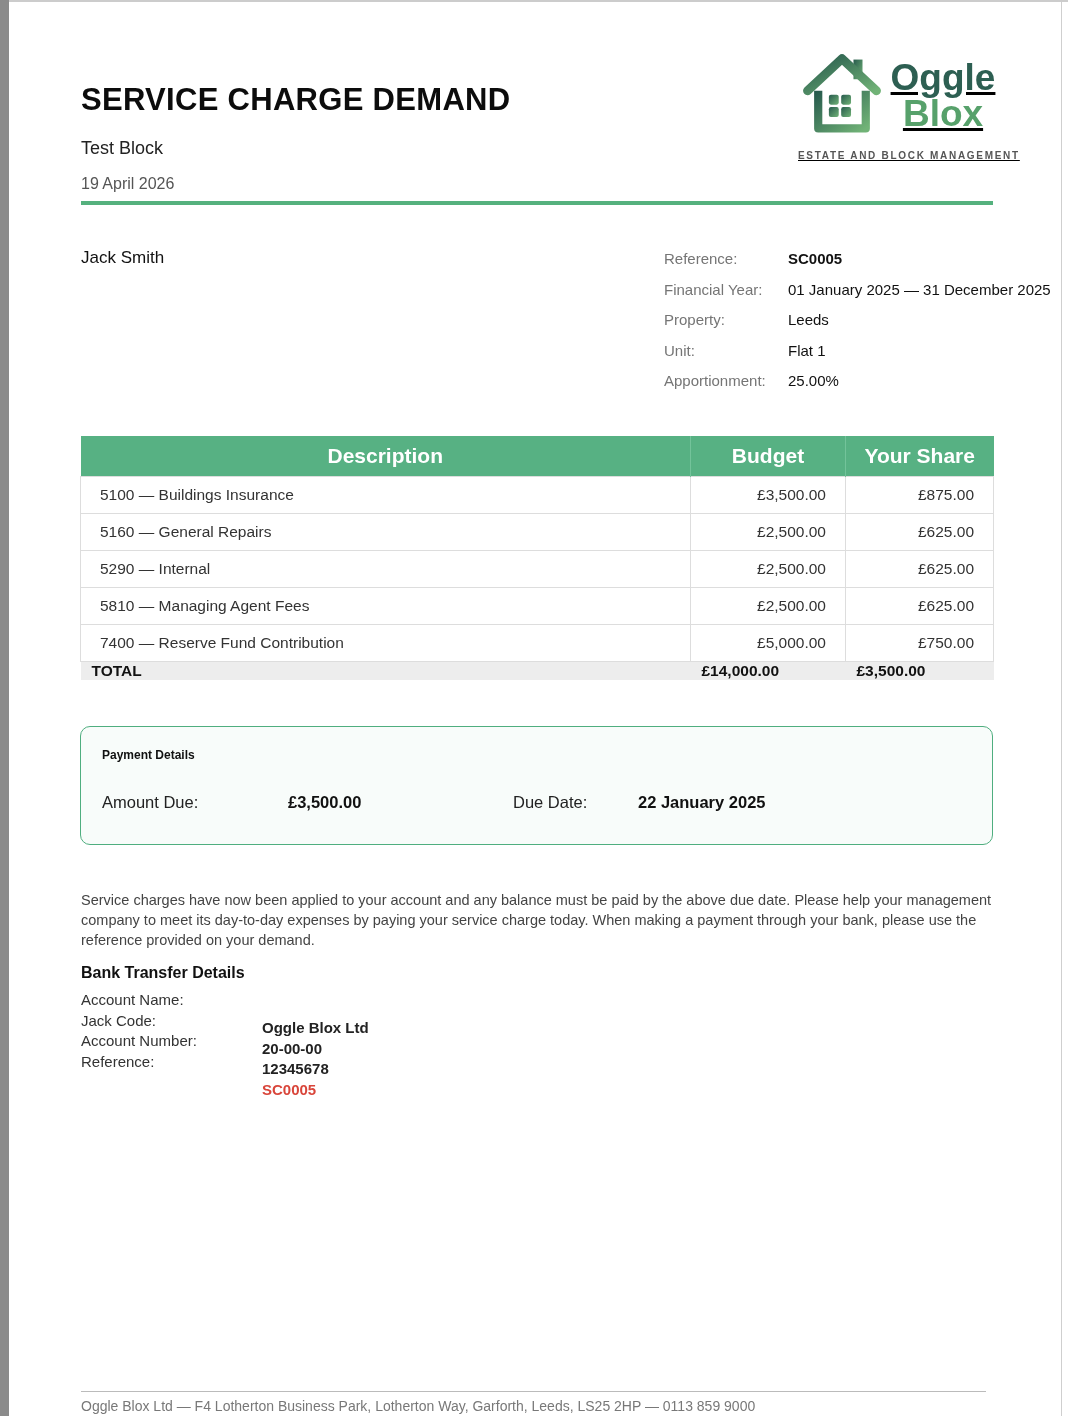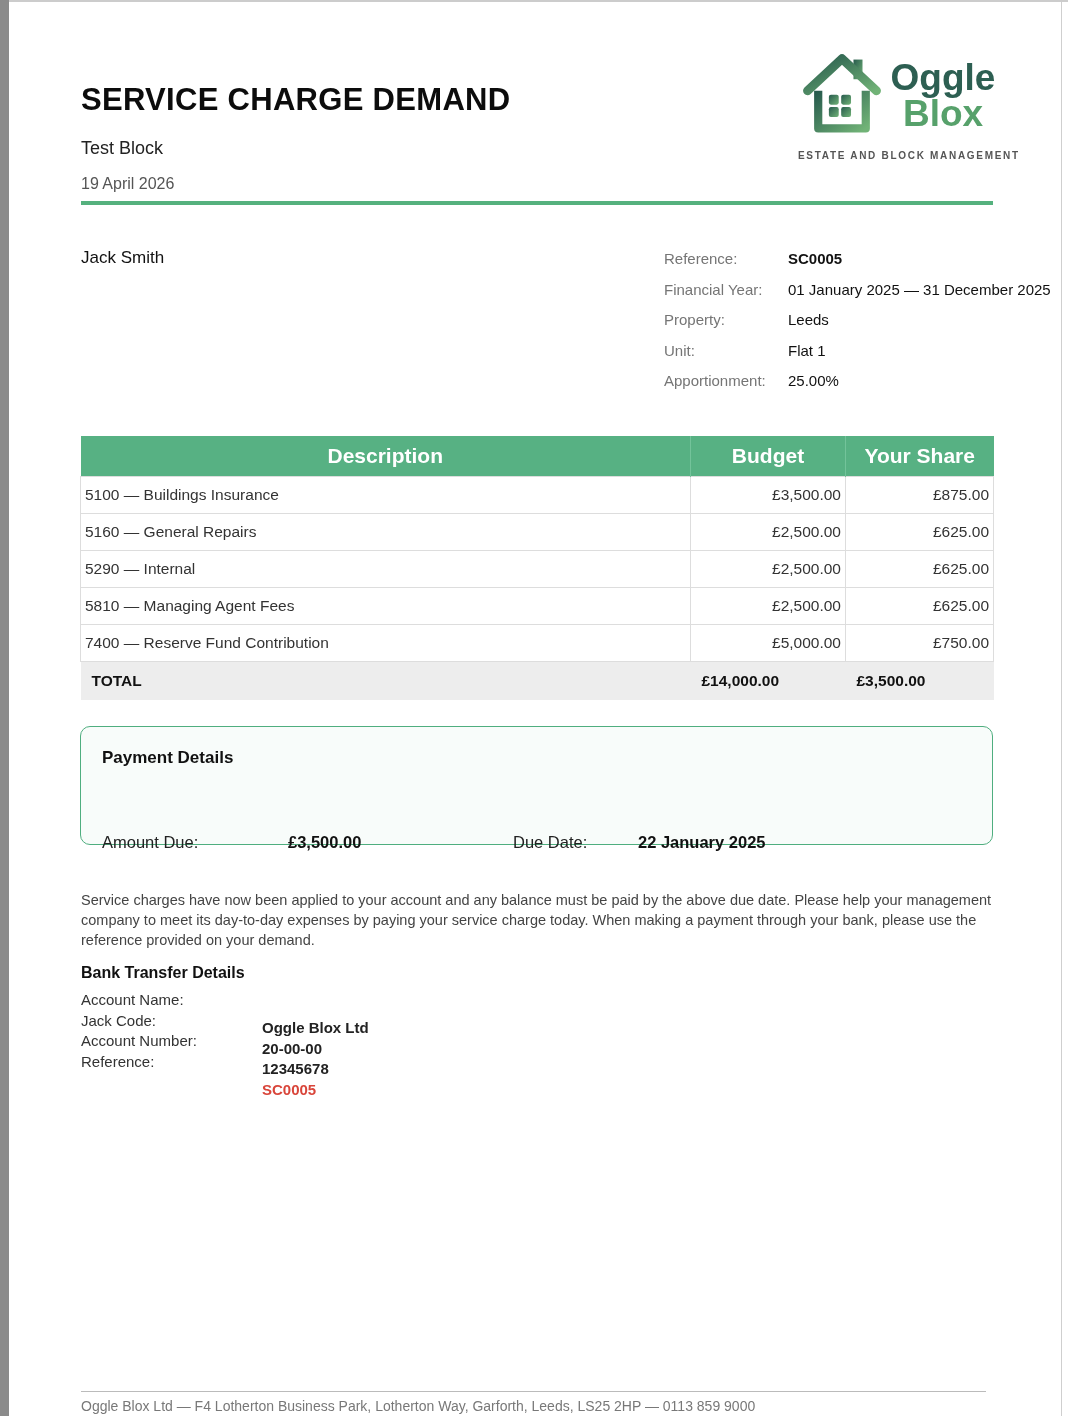--- a/index.html
+++ b/index.html
@@ -10,21 +10,21 @@
   .page { position:absolute; left:9px; top:0; width:1059px; height:1416px; background:#ffffff;
           border-top:2px solid #cccccc; }
   .edge-right { position:absolute; left:1052px; top:0; width:1px; height:100%; background:#cfcfcf; }
 
   
   .doc-title { position:absolute; left:72px; top:80px; font-size:31px; font-weight:bold;
                color:#0c0c0c; letter-spacing:0.3px; }
   .block-name { position:absolute; left:72px; top:136px; font-size:18px; color:#222; }
   .doc-date { position:absolute; left:72px; top:173px; font-size:16px; color:#555; }
 
-  .logo { position:absolute; top:46px; right:70px; width:200px; text-align:center; }
+  .logo { position:absolute; top:46px; right:70px; width:200px; text-align:center;text-decoration:underline; }
   .logo-row { display:flex; align-items:center; justify-content:center; gap:8px; }
   .logo-text { text-align:left; font-weight:bold; font-size:37px; line-height:0.98; }
   .logo-text .l1 { color:#2d5f52; }
   .logo-text .l2 { color:#57a16b;text-align:center; }
   .logo-tagline { margin-top:6px; font-size:10px; font-weight:bold; letter-spacing:1.7px;
                   color:#555; white-space:nowrap; }
 
   .rule { position:absolute; left:72px; top:199px; width:912px; height:4px; background:#55b17e; }
 
   
@@ -36,34 +36,34 @@
   .detail-value.bold { font-weight:bold; }
 
   
   .charges { position:absolute; left:71px; top:434px; width:913px; border-collapse:collapse;
              table-layout:fixed; }
   .charges col.c-desc { width:610px; } .charges col.c-budget { width:155px; }
   .charges col.c-share { width:148px; }
   .charges th { background:#57b183; color:#ffffff; font-weight:bold; font-size:21px;
                 text-align:center; padding:8px 11px; }
   .charges th + th { border-left:1px solid #73c39a; }
-  .charges tbody td { font-size:15.5px; color:#333; padding:9px 4px;
+  .charges tbody td { font-size:15.5px; color:#333; padding:9px 19px;
                       border:1px solid #dddddd; background:#fff; }
   .charges tbody td.num { text-align:right; }
   .charges tr.total td { background:#ededed; font-weight:bold; font-size:15.5px; color:#111;
-                         padding:10px 11px; border:none; text-align:left; }
+                         padding:0 11px; border:none; text-align:left; }
 
   
   .paybox { position:absolute; left:71px; top:724px; width:913px; height:119px;
             background:#f8fcfa; border:1px solid #4fae7f; border-radius:10px; }
-  .paybox-heading { position:absolute; left:21px; top:21px; font-size:17px; font-weight:bold; color:#111; }
+  .paybox-heading { position:absolute; left:21px; top:21px; font-size:12px; font-weight:bold; color:#111; }
   .paybox-row { position:absolute; left:21px; top:66px; width:870px; display:flex; align-items:baseline; }
   .pay-label { font-size:16.5px; color:#222; }
   .pay-value { font-size:16.5px; font-weight:bold; color:#111; }
-  .pay-amount-label { width:186px;margin-top:40px; }
+  .pay-amount-label { width:186px; }
   .pay-amount-value { width:225px; }
   .pay-due-label { width:125px; }
 
   
   .notice { position:absolute; left:72px; top:888px; width:912px; font-size:14.5px;
             line-height:1.38; color:#444; }
 
   
   .bank { position:absolute; left:72px; top:962px; }
   .bank-heading { font-size:16px; font-weight:bold; color:#111; margin-bottom:9px; }

